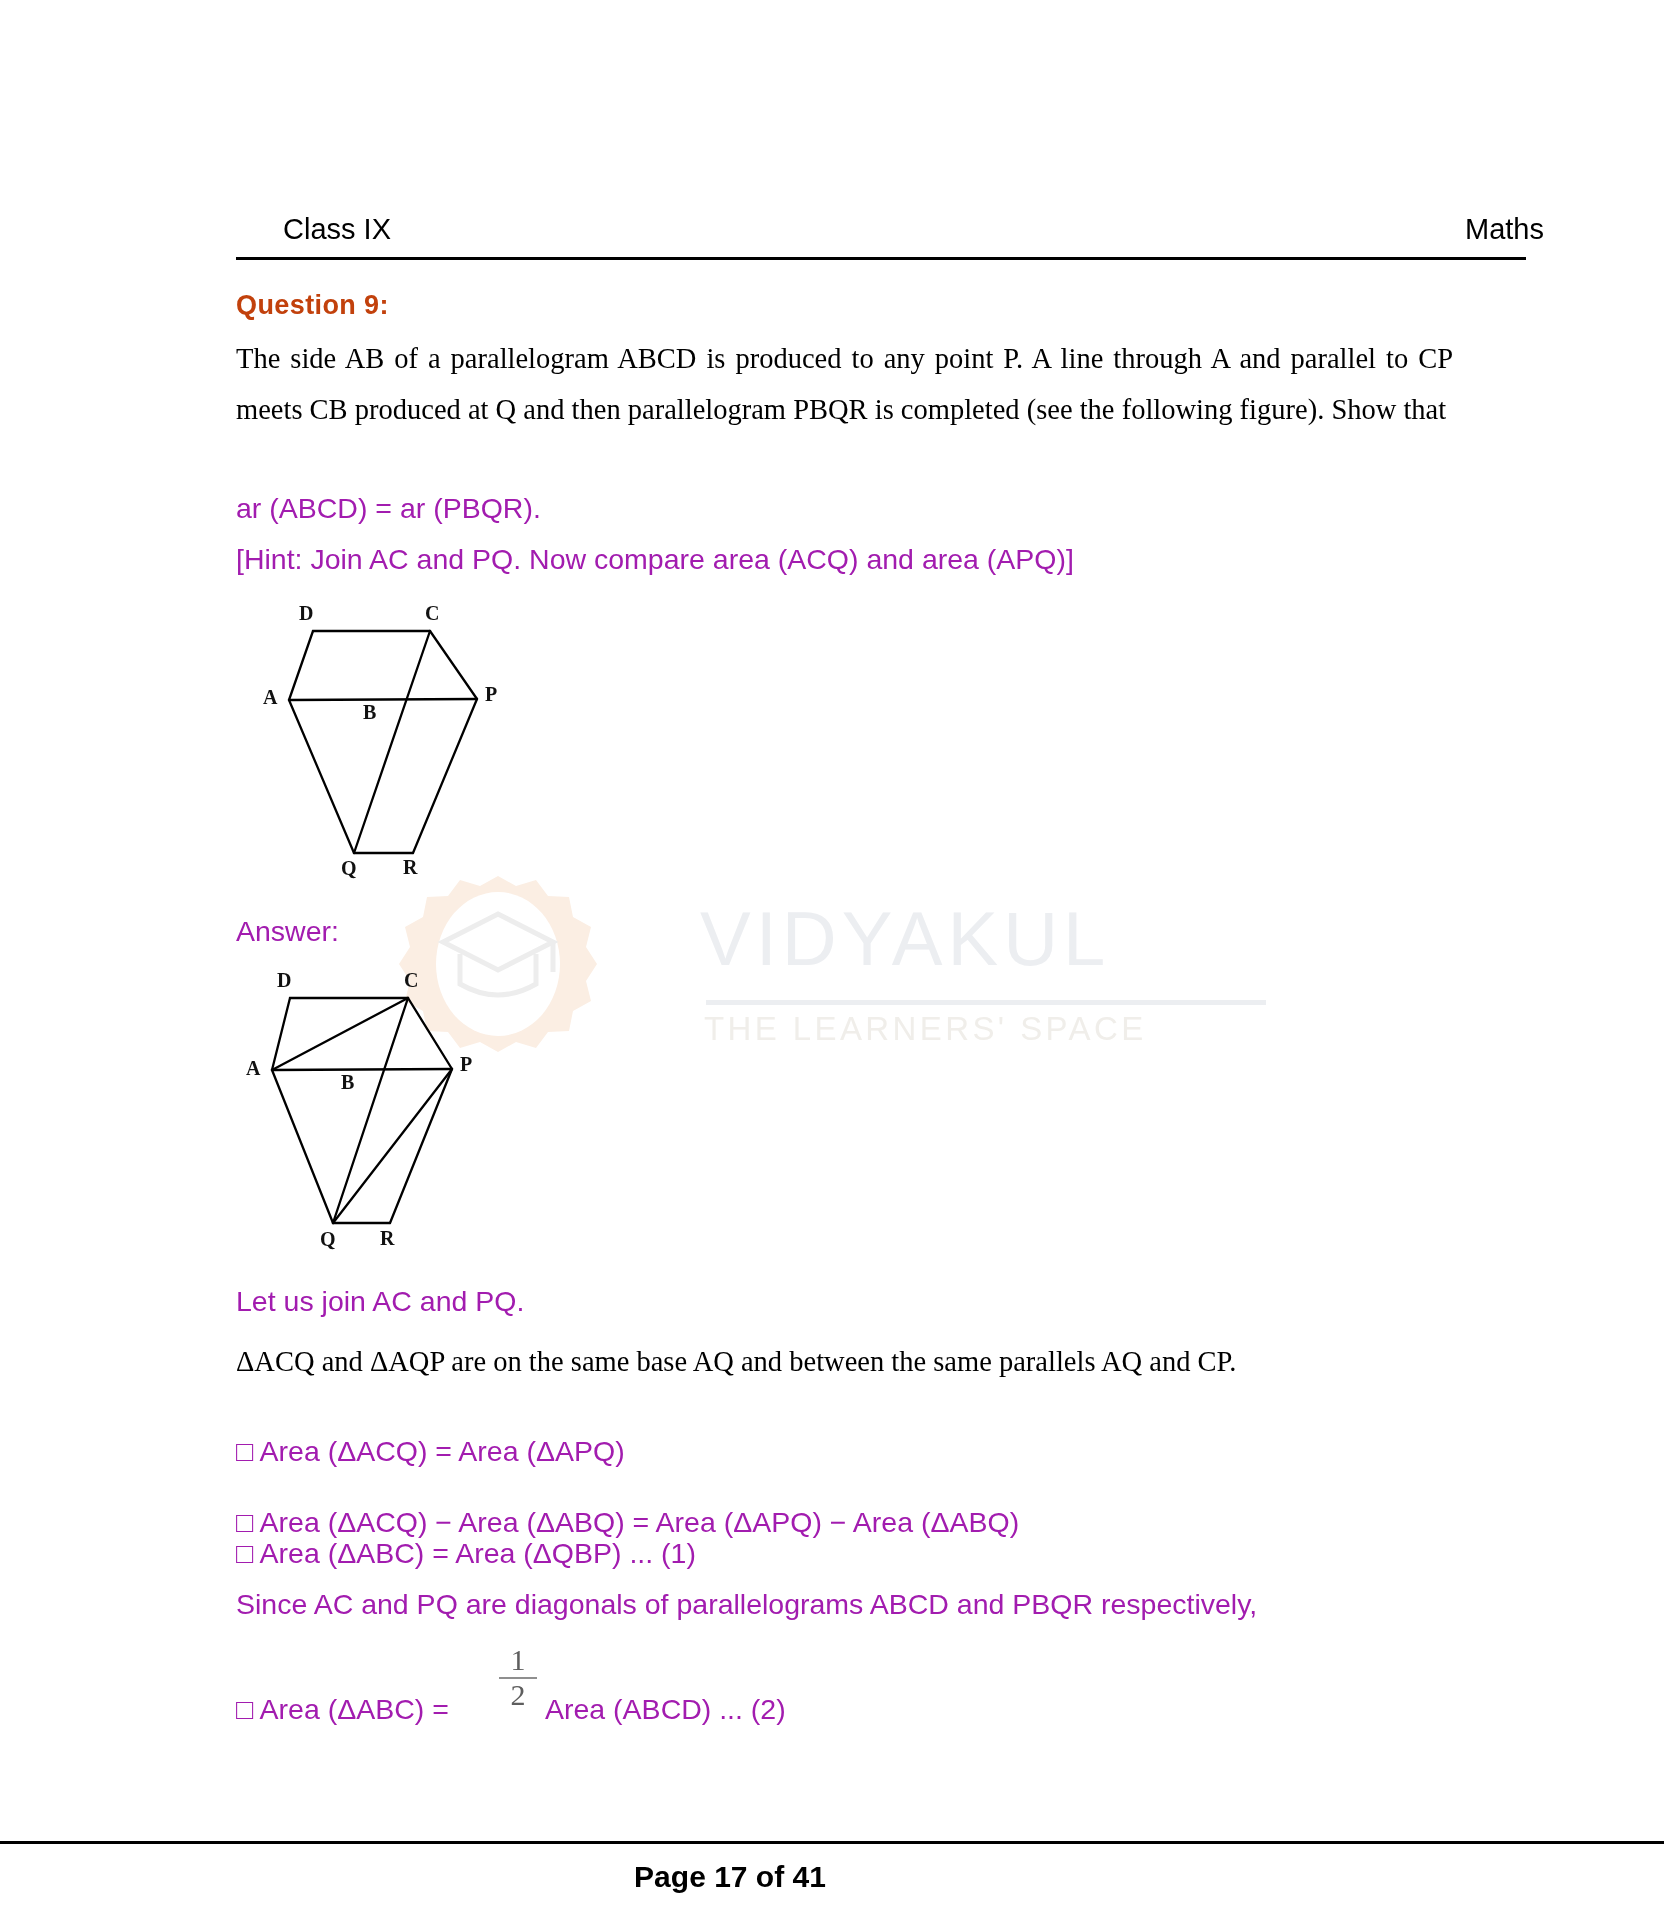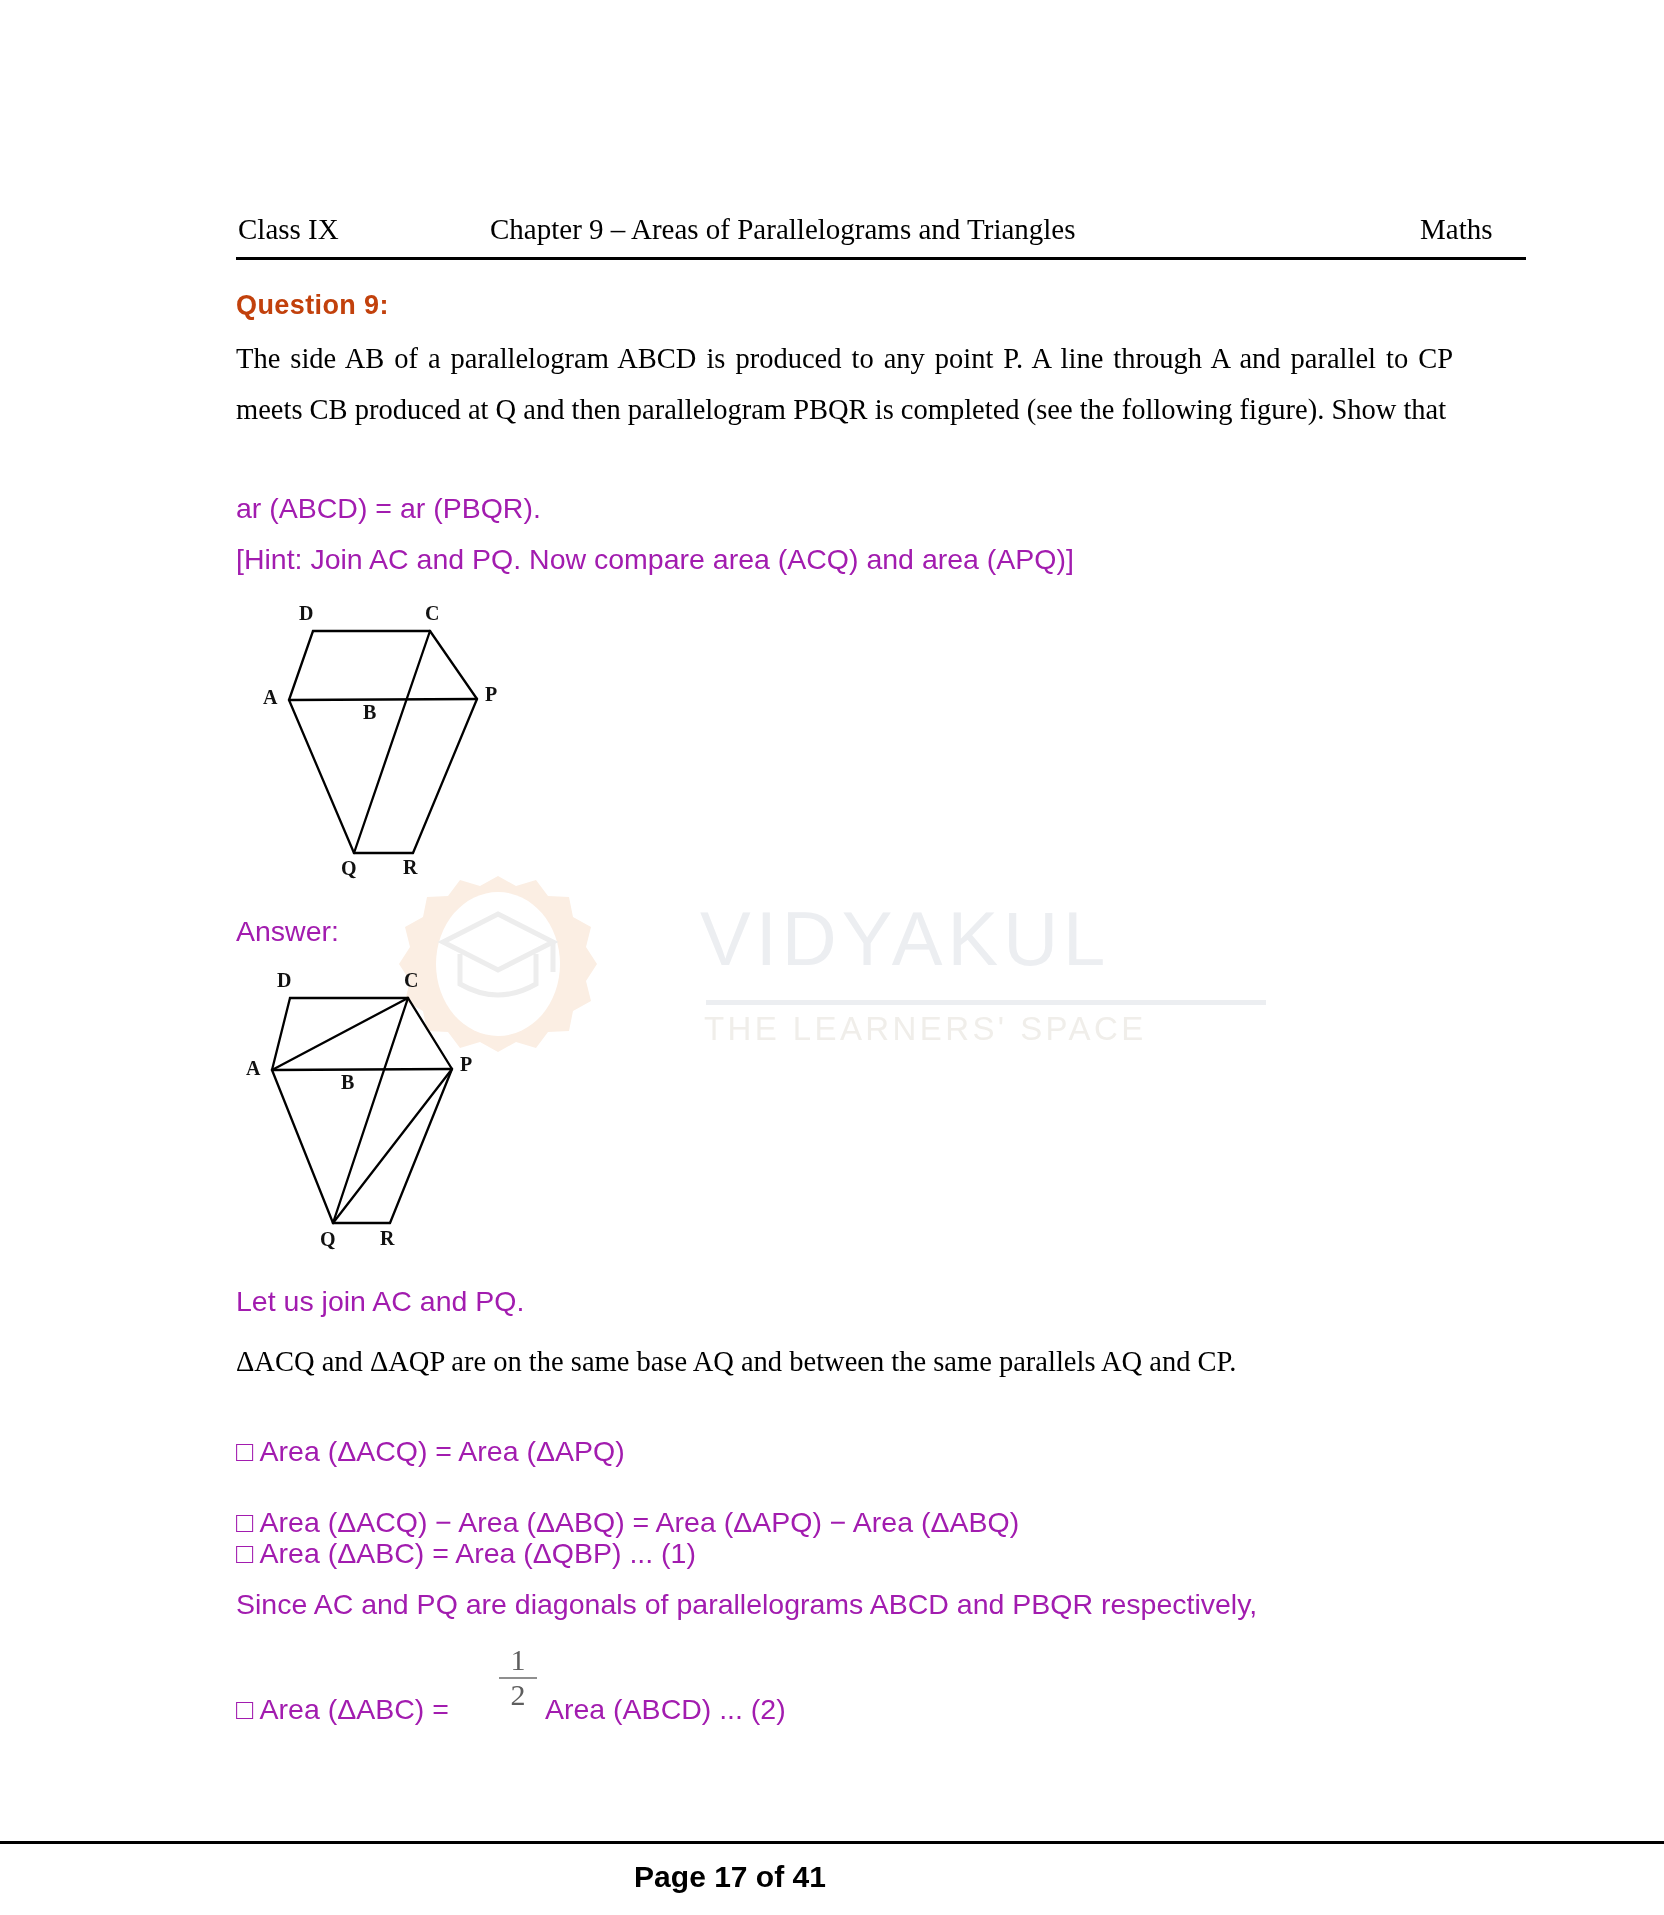--- a/index.html
+++ b/index.html
@@ -82,23 +82,24 @@
     position: absolute;
     left: 236px;
     top: 44px;
     width: 1290px;
     height: 0;
     border-top: 3px solid #000;
   }
   .hdr-item {
     position: absolute;
     font-size: 29px;
-    font-family: Liberation Serif, serif;
+    font-family: Liberation Sans, sans-serif;
     color: #000;
     white-space: nowrap;
+    margin-left: 45px;
   }
   .hdr-class { left: 238px; top: 0px; }
   .hdr-chapter { left: 490px; top: 0px; }
   .hdr-subject { left: 1420px; top: 0px; }
 
   
   .q-label {
     position: absolute;
     left: 236px;
     top: 290px;
@@ -193,21 +194,20 @@
     </svg>
     <div class="wm-text">VIDYAKUL</div>
     <div class="wm-rule"></div>
     <div class="wm-sub">THE LEARNERS' SPACE</div>
   </div>
 
   <div id="content">
 
     <div class="hdr">
       <div class="hdr-item hdr-class">Class IX</div>
-      <div class="hdr-item hdr-chapter">Chapter 9 – Areas of Parallelograms and Triangles</div>
       <div class="hdr-item hdr-subject">Maths</div>
       <div class="hdr-rule"></div>
     </div>
 
     <div class="q-label">Question 9:</div>
 
     <div class="para p-just" style="top:333px;">The side AB of a parallelogram ABCD is produced to any point P. A line through A and parallel to CP meets CB produced at Q and then parallelogram PBQR is completed (see the following figure). Show that</div>
 
     <div class="line" style="top:492px;">ar (ABCD) = ar (PBQR).</div>
     <div class="line" style="top:543px;">[Hint: Join AC and PQ. Now compare area (ACQ) and area (APQ)]</div>

